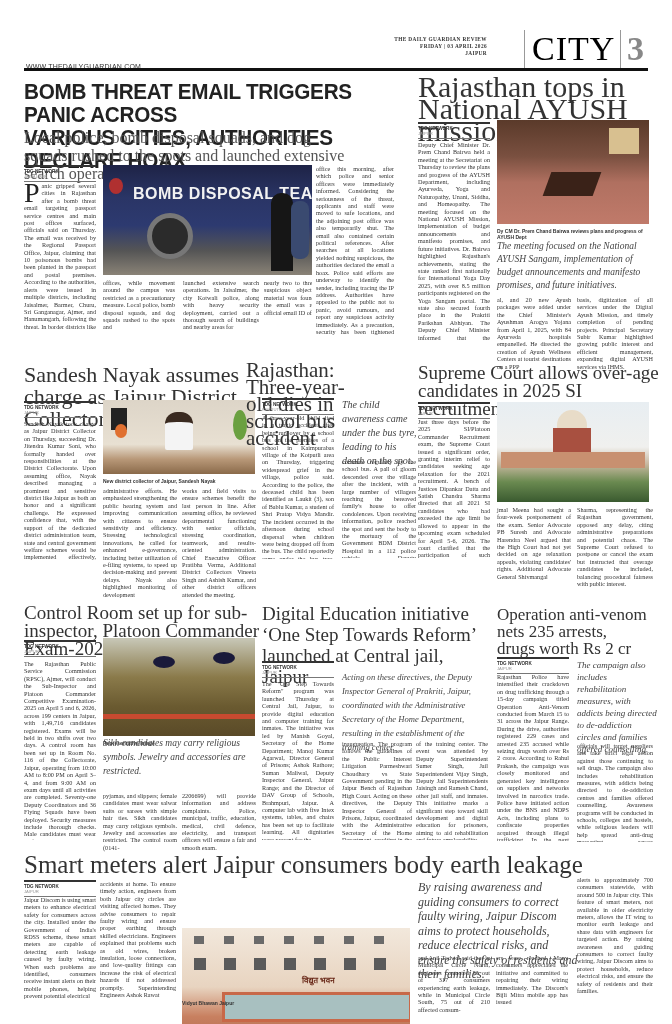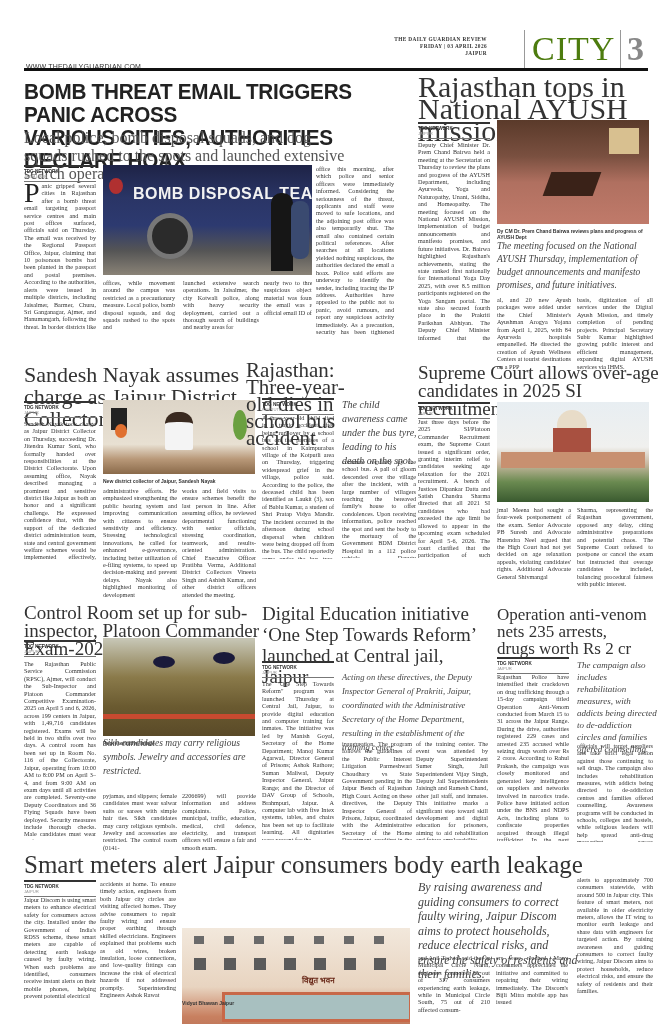--- a/index.html
+++ b/index.html
@@ -4,21 +4,21 @@
 <style>
 *{box-sizing:border-box;margin:0;padding:0}
 html,body{width:672px;height:1024px;background:#fff;overflow:hidden}
 body{position:relative;font-family:"Liberation Serif","DejaVu Serif",serif;color:#222}
 .abs{position:absolute}
 .site{left:26px;top:63px;font-family:"Liberation Sans",sans-serif;font-size:7px;color:#333;letter-spacing:.2px}
 .topline{left:24px;top:68px;width:624px;height:3px;background:#111}
 .mast-info{right:185px;top:36px;text-align:right;font-size:5.3px;letter-spacing:.4px;line-height:7px;font-weight:bold;color:#333}
 .mast-sep1{left:524px;top:30px;width:1px;height:40px;background:#999}
 .mast-sep2{left:620px;top:30px;width:1px;height:40px;background:#999}
-.mast-city{left:532px;top:30px;font-size:34px;color:#4d7c0f;letter-spacing:1px}
+.mast-city{left:532px;top:30px;font-size:34px;color:#000000;letter-spacing:1px}
 .mast-num{left:627px;top:30px;font-size:34px;color:#888;font-weight:bold}
 .h-bomb{left:24px;top:80px;width:340px;font-family:"Liberation Sans",sans-serif;font-weight:bold;font-size:22.5px;line-height:23px;color:#222;letter-spacing:-.3px;transform:scaleX(.92);transform-origin:left}
 .sub-bomb{left:24px;top:129px;width:330px;font-size:16px;line-height:18px;color:#555}
 .h-serif{font-size:22px;line-height:22px;color:#333}
 .byline{width:72px;border-top:2.5px solid #333;padding-top:2px;font-family:"Liberation Sans",sans-serif}
 .byline .n{font-size:4.6px;font-weight:bold;color:#333;display:block}
 .byline .l{font-size:4.2px;color:#999;display:block;padding-bottom:2px;border-bottom:1px solid #777}
 .col{font-size:6.2px;line-height:7.4px;color:#333;text-align:justify}
 .dropcap{float:left;font-size:28px;line-height:22px;margin-right:2px;color:#222}
 .quote{font-style:italic;color:#444;font-size:11px;line-height:15px}
@@ -68,21 +68,21 @@
 <div class="abs byline" style="left:418px;top:122px;width:72px">
   <span class="n">TDG NETWORK</span>
   <span class="l">JAIPUR</span>
 </div>
 <div class="abs col" style="left:418px;top:141px;width:72px;height:200px;overflow:hidden">Deputy Chief Minister Dr. Prem Chand Bairwa held a meeting at the Secretariat on Thursday to review the plans and progress of the AYUSH Department, including Ayurveda, Yoga and Naturopathy, Unani, Siddha, and Homeopathy. The meeting focused on the National AYUSH Mission, implementation of budget announcements and manifesto promises, and future initiatives. Dr. Bairwa highlighted Rajasthan's achievements, stating the state ranked first nationally for International Yoga Day 2025, with over 8.5 million participants registered on the Yoga Sangam portal. The state also secured fourth place in the Prakriti Parikshan Abhiyan. The Deputy Chief Minister informed that the establishment of an Ayurveda, Yoga, and Naturopathy University in Ajmer has received Cabinet approv-</div>
 <div class="abs photo" style="left:497px;top:120px;width:152px;height:104px;background:linear-gradient(180deg,#5a3a2a 0%,#7a5040 35%,#b07060 60%,#c07a6a 100%)">
   <div style="position:absolute;left:50px;top:52px;width:50px;height:24px;background:#3a2218;transform:skewX(-20deg)"></div>
   <div style="position:absolute;right:10px;top:8px;width:30px;height:26px;background:#d8c090"></div>
 </div>
 <div class="abs caption" style="left:497px;top:228px;width:160px">Dy CM Dr. Prem Chand Bairwa reviews plans and progress of AYUSH Dept</div>
-<div class="abs quote" style="left:497px;top:240px;width:160px;font-size:9.5px;line-height:13px">The meeting focused on the National AYUSH Thursday, implementation of budget announcements and manifesto promises, and future initiatives.</div>
+<div class="abs quote" style="left:497px;top:240px;width:160px;font-size:9.5px;line-height:13px">The meeting focused on the National AYUSH Sangam, implementation of budget announcements and manifesto promises, and future initiatives.</div>
 <div class="abs col" style="left:497px;top:296px;width:74px">al, and 20 new Ayush packages were added under the Chief Minister's Ayushman Arogya Yojana from April 1, 2025, with 84 Ayurveda hospitals empanelled. He directed the creation of Ayush Wellness Centers at tourist destinations on a PPP</div>
 <div class="abs col" style="left:577px;top:296px;width:76px">basis, digitization of all services under the Digital Ayush Mission, and timely completion of pending projects. Principal Secretary Subir Kumar highlighted growing public interest and efficient management, expanding digital AYUSH services via IHMS.</div>
 
 <div class="abs h-serif" style="left:24px;top:364px;width:240px">Sandesh Nayak assumes charge as Jaipur District Collector</div>
 <div class="abs byline" style="left:24px;top:401px">
   <span class="n">TDG NETWORK</span>
   <span class="l">JAIPUR</span>
 </div>
 <div class="abs col" style="left:24px;top:420px;width:72px;height:140px;overflow:hidden">Sandesh Nayak took charge as Jaipur District Collector on Thursday, succeeding Dr. Jitendra Kumar Soni, who formally handed over responsibilities at the District Collectorate. Upon assuming office, Nayak described managing a prominent and sensitive district like Jaipur as both an honor and a significant challenge. He expressed confidence that, with the support of the dedicated district administration team, state and central government welfare schemes would be implemented effectively, transparently, and timely. Highlighting the priority of good governance, Nayak stated that public relief and prompt resolution of complaints would guide</div>
 <div class="abs photo" style="left:103px;top:400px;width:152px;height:74px;background:linear-gradient(180deg,#ddd5c8 0%,#e8e0d2 60%,#b89878 80%,#8a6a4a 100%)">

